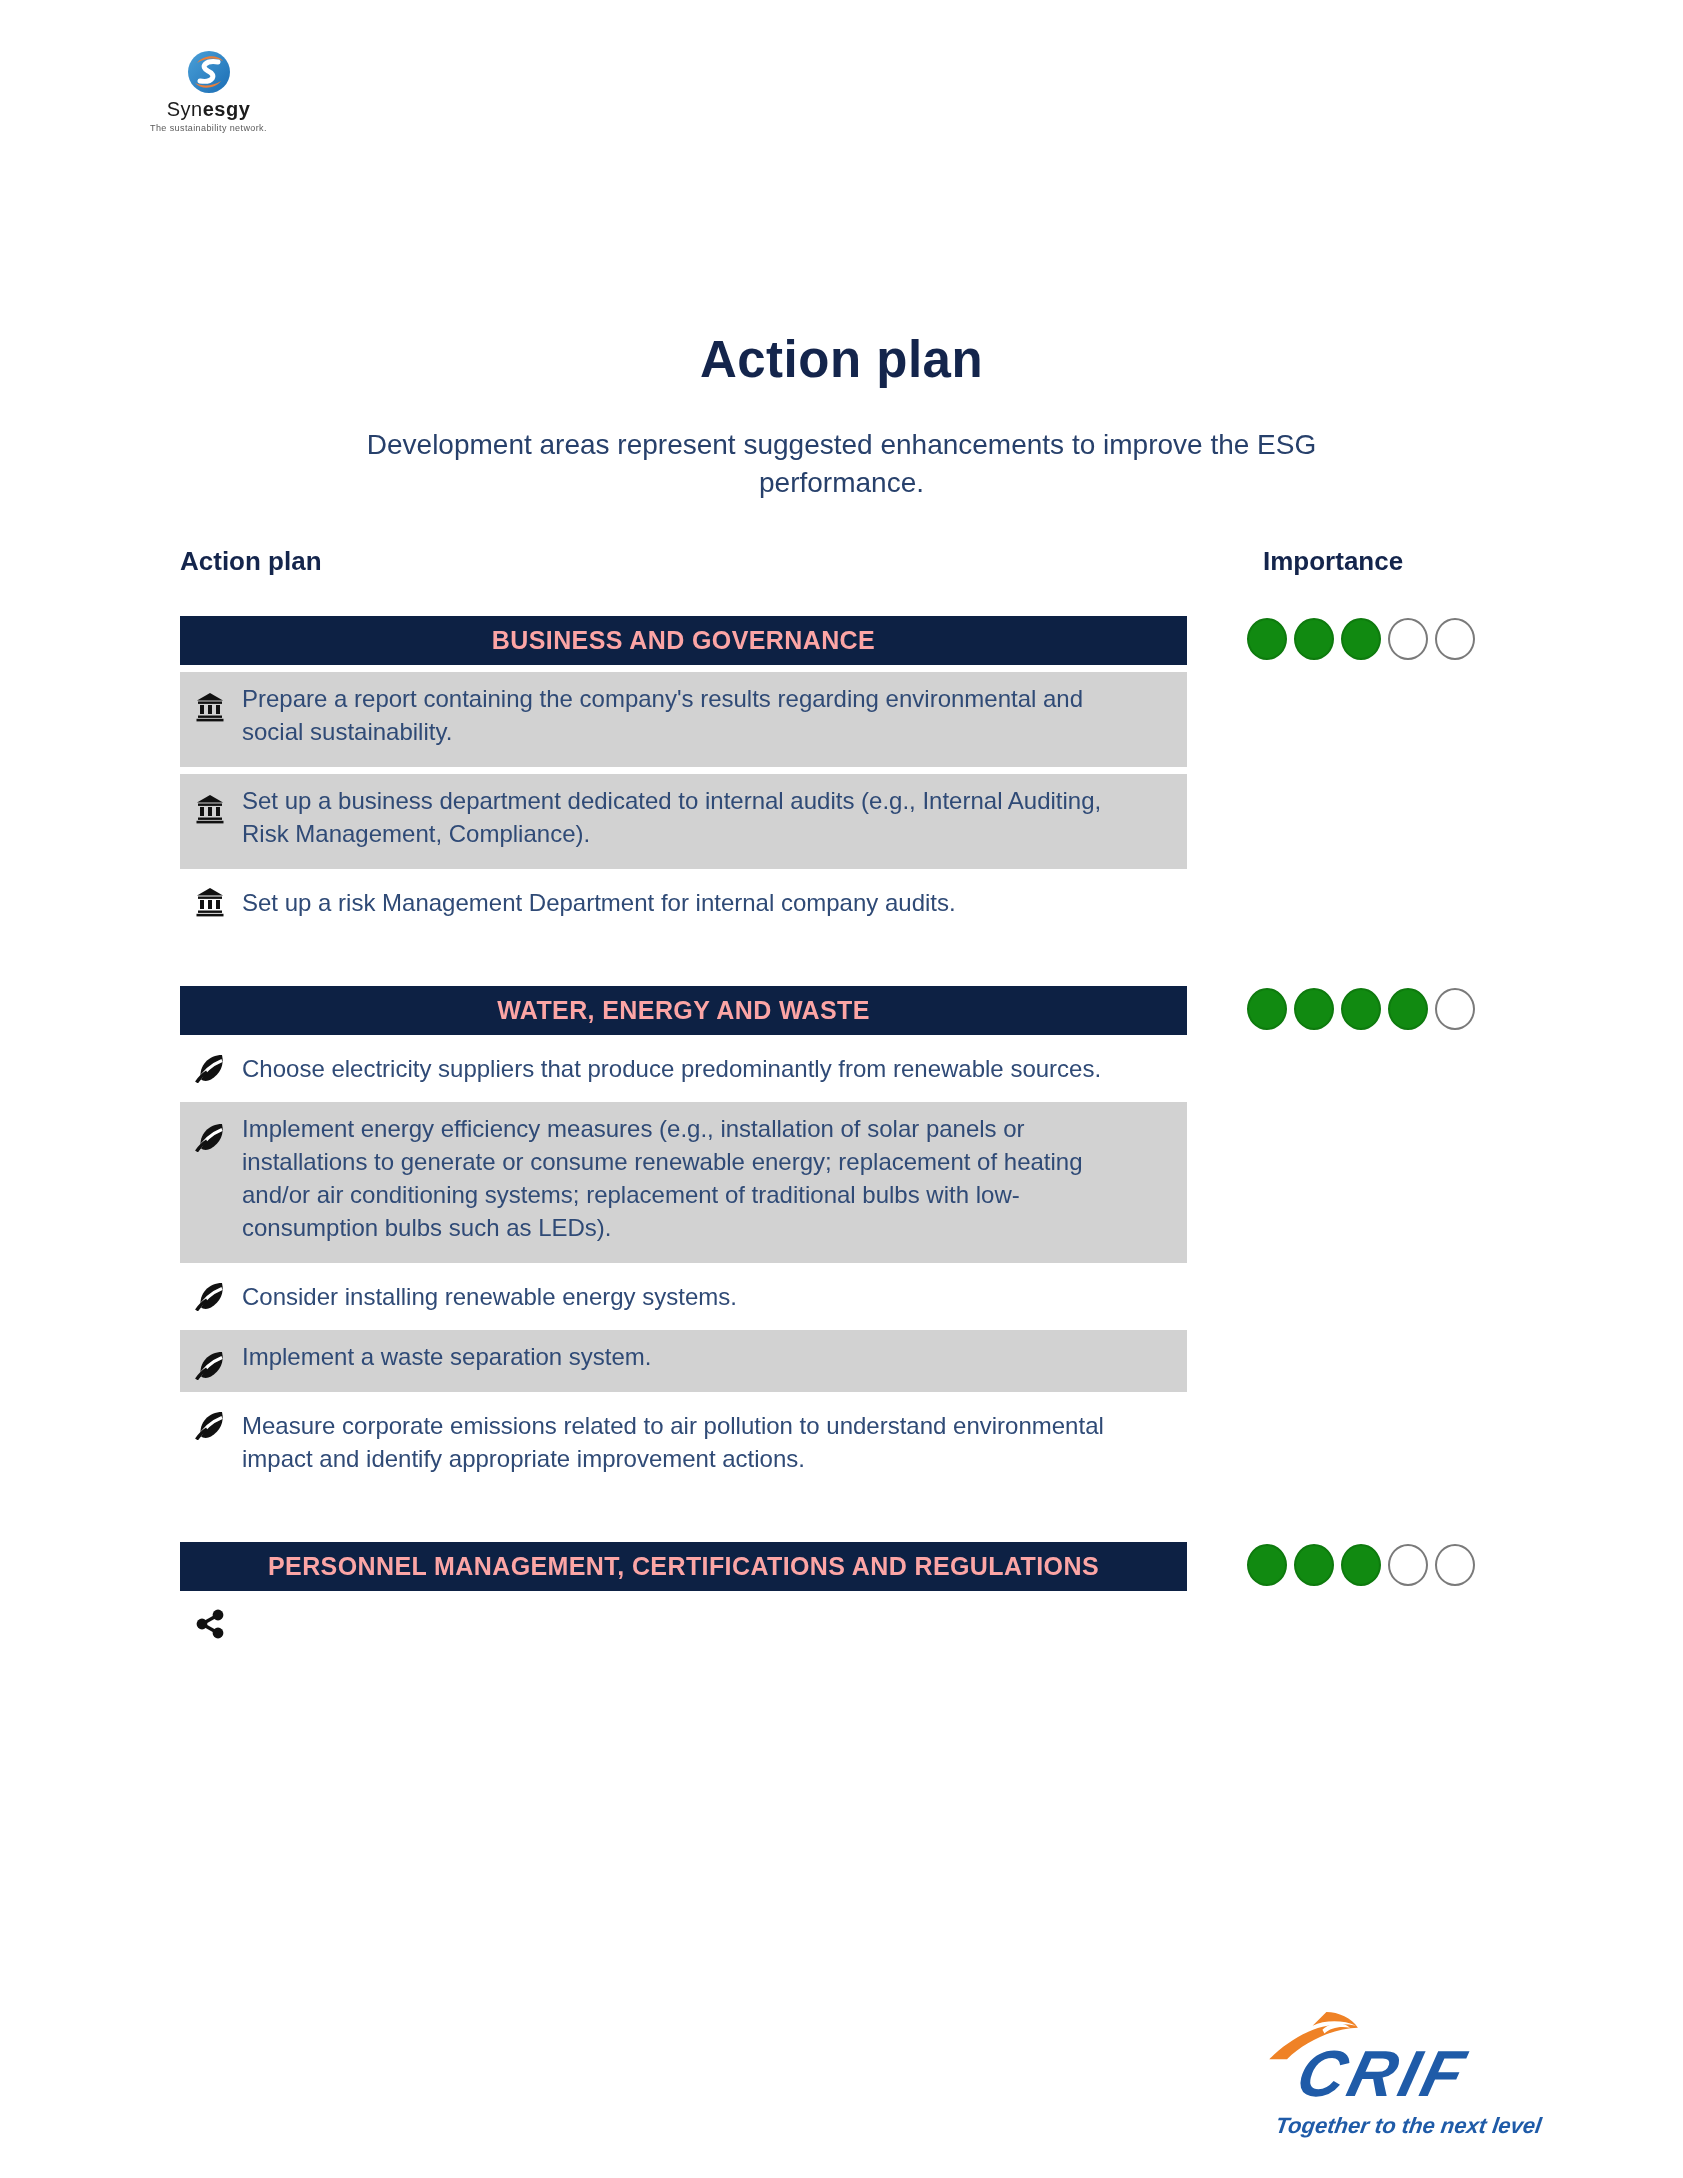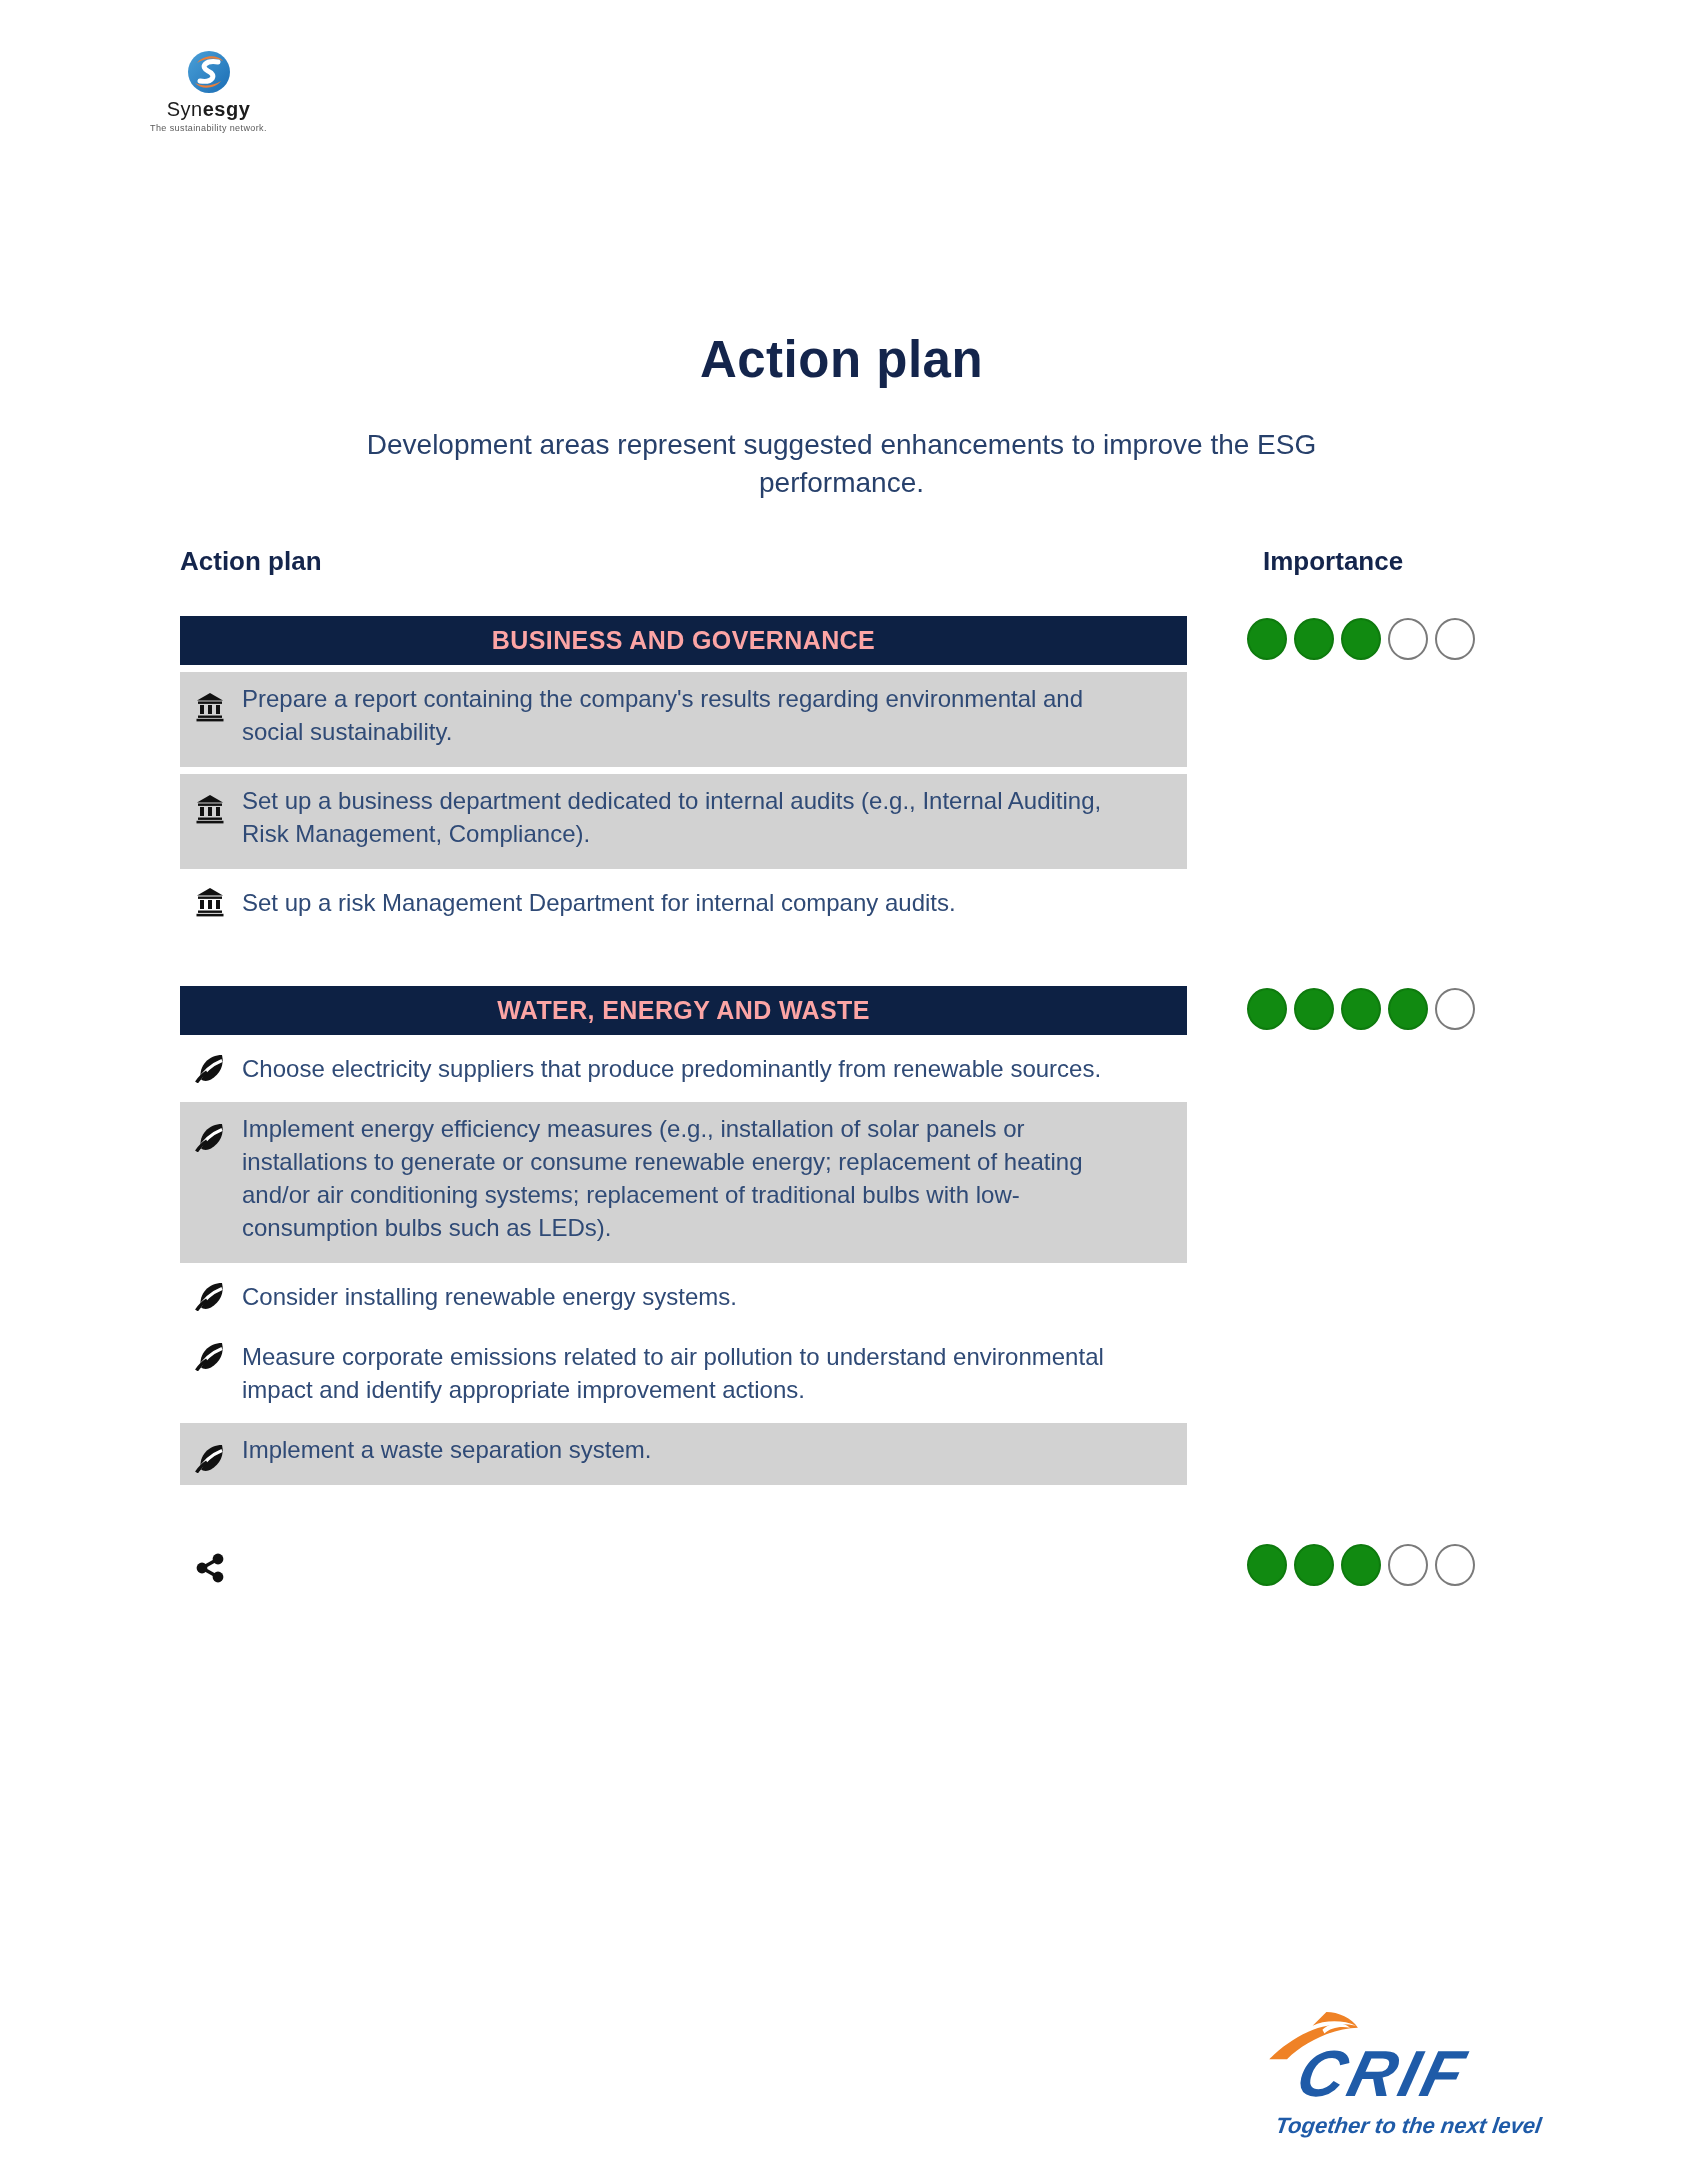--- a/index.html
+++ b/index.html
@@ -174,44 +174,47 @@
         <div class="row">
           <span class="icon">
             <svg width="30" height="30" viewBox="0 0 30 30">
               <path d="M27 2 C14 2 4 12 5.5 26 C8 28.5 12.5 28.5 16 26.5 C25 21 29.5 12 27 2 Z" fill="#111"></path>
               <path d="M2.5 29 C9 18 17 11.5 27 7.5" stroke="#fff" stroke-width="3" fill="none"></path>
               <path d="M1.5 29.5 C4.5 25 8 21.5 12 19" stroke="#111" stroke-width="3.4" fill="none"></path>
             </svg>
           </span>
           <span class="row-text">Consider installing renewable energy systems.</span>
         </div>
+        <div class="row shaded">
+          <span class="icon">
+            <svg width="30" height="30" viewBox="0 0 30 30">
+              <path d="M27 2 C14 2 4 12 5.5 26 C8 28.5 12.5 28.5 16 26.5 C25 21 29.5 12 27 2 Z" fill="#111"></path>
+              <path d="M2.5 29 C9 18 17 11.5 27 7.5" stroke="#fff" stroke-width="3" fill="none"></path>
+              <path d="M1.5 29.5 C4.5 25 8 21.5 12 19" stroke="#111" stroke-width="3.4" fill="none"></path>
+            </svg>
+          </span>
+          <span class="row-text">Implement a waste separation system.</span>
+        </div>
         <div class="row">
           <span class="icon">
             <svg width="30" height="30" viewBox="0 0 30 30">
               <path d="M27 2 C14 2 4 12 5.5 26 C8 28.5 12.5 28.5 16 26.5 C25 21 29.5 12 27 2 Z" fill="#111"></path>
               <path d="M2.5 29 C9 18 17 11.5 27 7.5" stroke="#fff" stroke-width="3" fill="none"></path>
               <path d="M1.5 29.5 C4.5 25 8 21.5 12 19" stroke="#111" stroke-width="3.4" fill="none"></path>
             </svg>
           </span>
           <span class="row-text">Measure corporate emissions related to air pollution to understand environmental impact and identify appropriate improvement actions.</span>
         </div>
-        <div class="row shaded">
-          <span class="icon">
-            <svg width="30" height="30" viewBox="0 0 30 30">
-              <path d="M27 2 C14 2 4 12 5.5 26 C8 28.5 12.5 28.5 16 26.5 C25 21 29.5 12 27 2 Z" fill="#111"></path>
-              <path d="M2.5 29 C9 18 17 11.5 27 7.5" stroke="#fff" stroke-width="3" fill="none"></path>
-              <path d="M1.5 29.5 C4.5 25 8 21.5 12 19" stroke="#111" stroke-width="3.4" fill="none"></path>
-            </svg>
-          </span>
-          <span class="row-text">Implement a waste separation system.</span>
-        </div>
       </div>
   </div>
 
   <div class="section">
+    <div class="section-header">
+      <span class="section-title">PERSONNEL MANAGEMENT, CERTIFICATIONS AND REGULATIONS</span>
+    </div>
     <div class="dots">
         <span class="dot filled"></span>
         <span class="dot filled"></span>
         <span class="dot filled"></span>
         <span class="dot"></span>
         <span class="dot"></span>
       </div>
     <div class="rows">
         <div class="row">
           <span class="icon">

